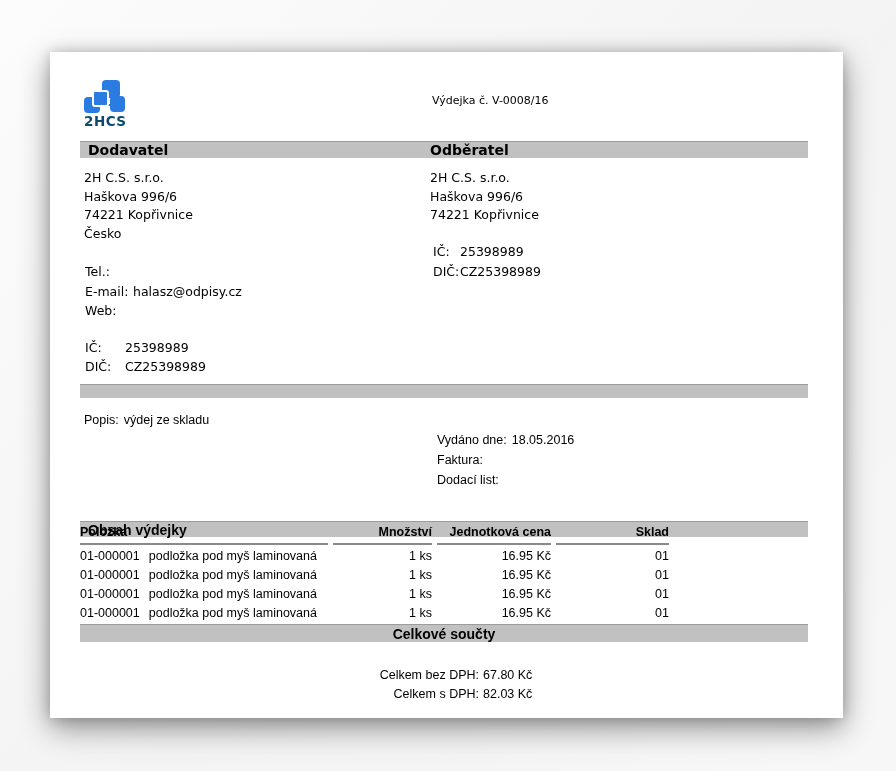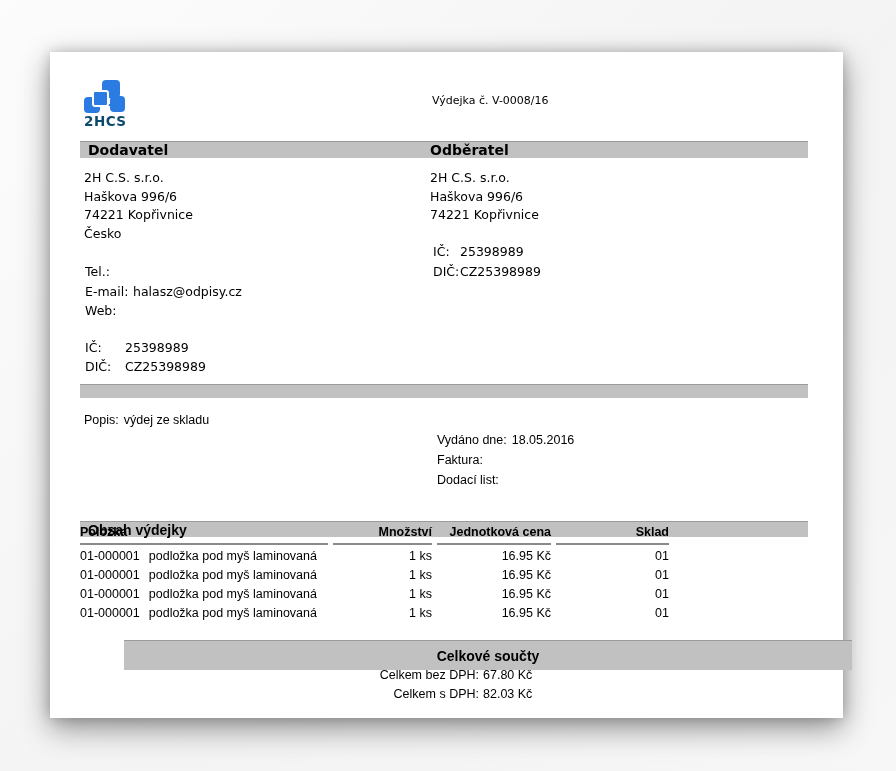--- a/index.html
+++ b/index.html
@@ -168,21 +168,21 @@
       <div class="td ra">1 ks</div>
       <div class="td ra">16.95 Kč</div>
       <div class="td ra">01</div>
 
       <div class="td"><span>01-000001</span><span class="item-name">podložka pod myš laminovaná</span></div>
       <div class="td ra">1 ks</div>
       <div class="td ra">16.95 Kč</div>
       <div class="td ra">01</div>
     </div>
 
-    <div class="bar cond" style="top:588px;height:30px;margin-left:44px;">
+    <div class="bar cond" style="top:572px;height:18px;">
       <span class="bar-label" style="left:0;width:100%;justify-content:center;">Celkové součty</span>
     </div>
 
     <div class="totals cond">
       <div class="tl">Celkem bez DPH:</div>
       <div>67.80 Kč</div>
       <div class="tl">Celkem s DPH:</div>
       <div>82.03 Kč</div>
     </div>
 

